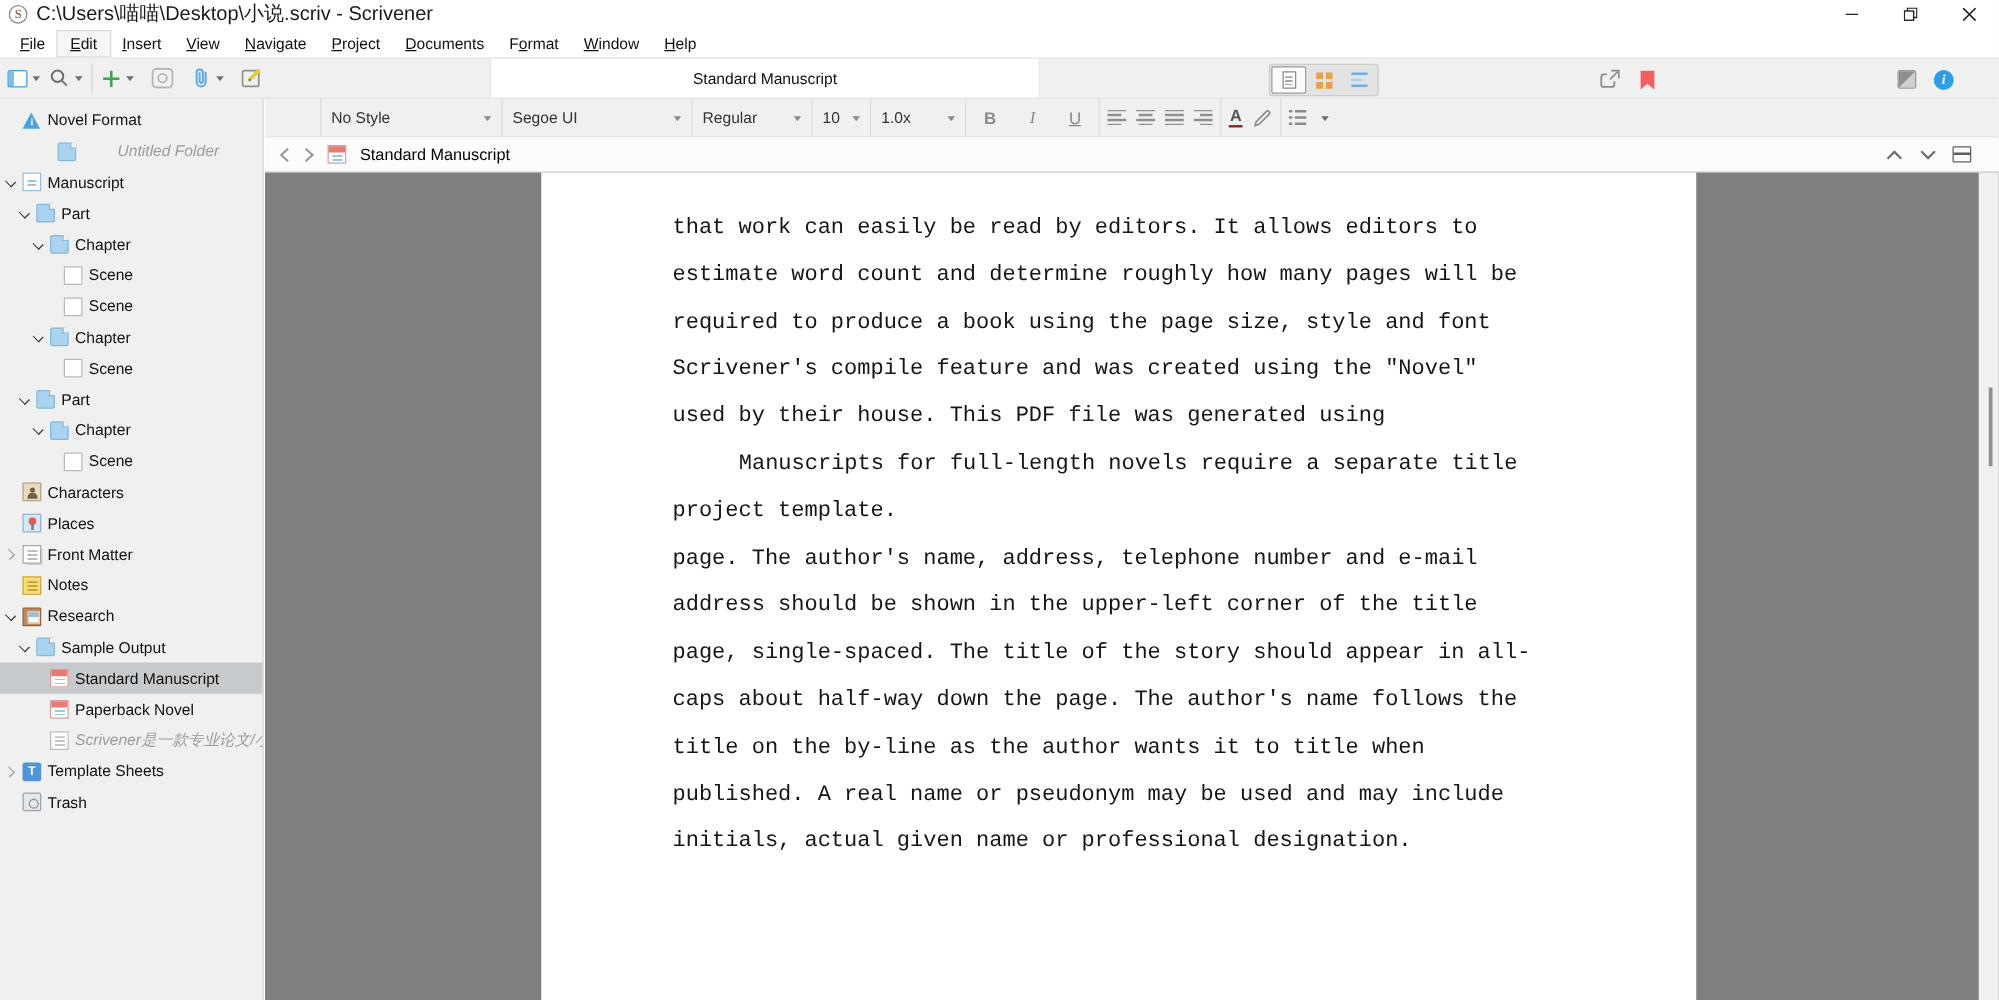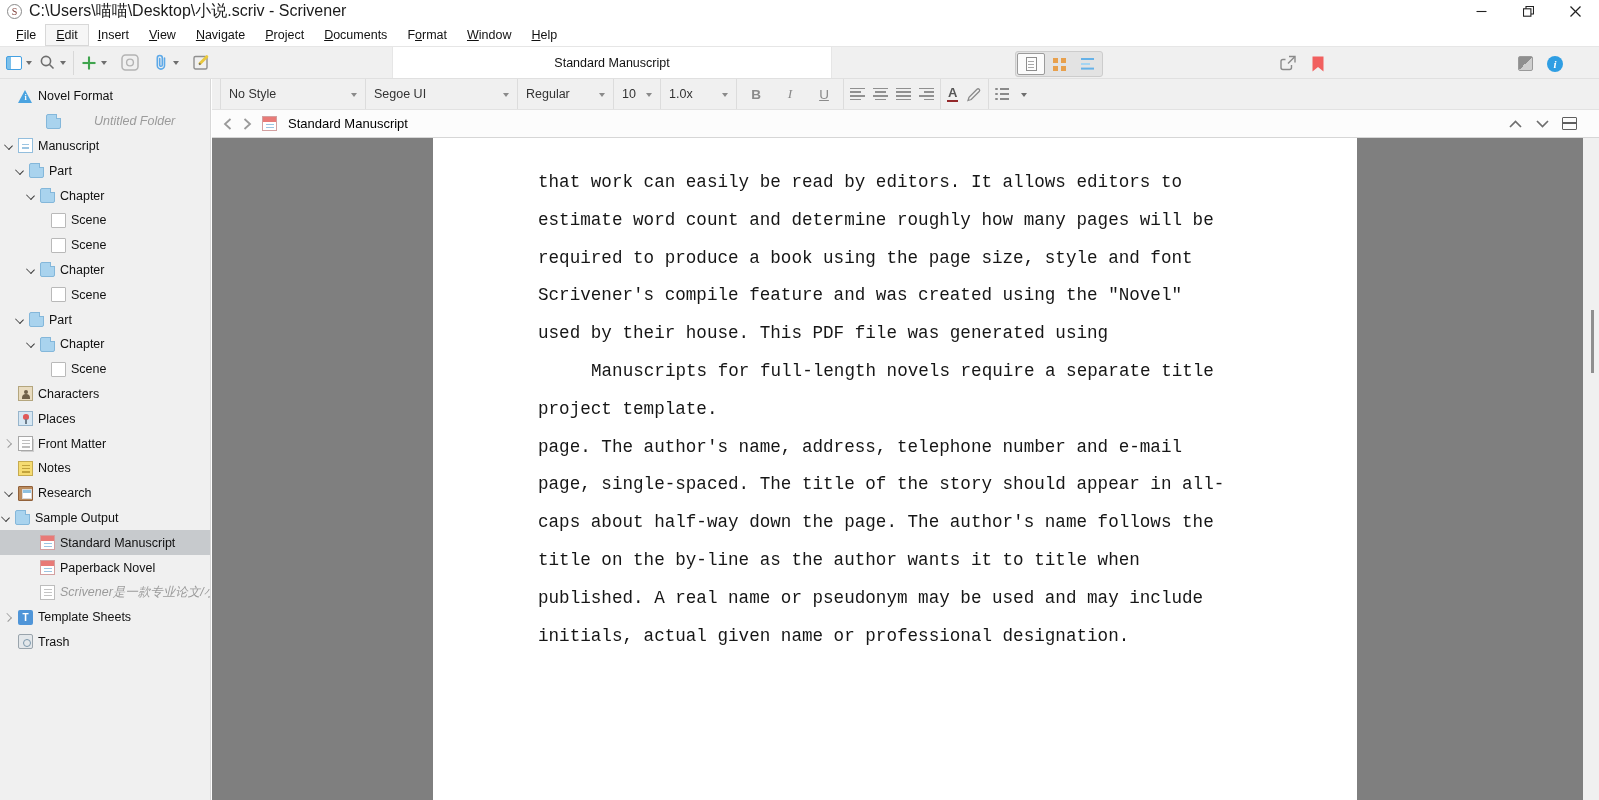--- a/index.html
+++ b/index.html
@@ -62,21 +62,21 @@
   .compose-mode { width:15px; height:15px; border-radius:2px; border:1px solid #9a9a9a;
                   background:linear-gradient(135deg,#8f8f8f 50%,#cfcfcf 50%); }
   .info-circle { width:16px; height:16px; border-radius:50%; background:#2f9ee3; color:#fff;
                  display:flex; align-items:center; justify-content:center;
                  font-family:"Liberation Serif", serif; font-style:italic; font-weight:bold;
                  font-size:11px; }
 
   
   .formatbar { position:absolute; left:212px; top:79px; right:0; height:31px;
                background:#f0f0f0; border-bottom:1px solid #e2e2e2;
-               display:flex; align-items:center; font-size:12.5px; color:#333; }
+               display:flex; align-items:center; font-size:12.5px; color:#333;padding-left:36px; }
   .fdrop { height:100%; display:flex; align-items:center; justify-content:space-between;
            padding:0 8px; border-right:1px solid #dcdcdc; }
   .fdrop:first-child { margin-left:8px; border-left:1px solid #dcdcdc; }
   .fdrop .caret { border-top-color:#8a8a8a; margin-left:8px; }
   .vsep { width:1px; align-self:stretch; background:#dcdcdc; }
   .fbtn { width:26px; text-align:center; color:#8a8a8a; font-size:13.5px; }
   .fbtn.b { font-weight:bold; }
   .fbtn.i { font-style:italic; font-family:"Liberation Serif", serif; }
   .fbtn.u { text-decoration:underline; }
   .fgroup { display:flex; align-items:center; padding:0 6px; gap:8px; height:100%; }
@@ -456,21 +456,21 @@
       <div class="srow" style="padding-left: 3px;">
         <span class="chev"></span>
         <span class="bicon i-notes"></span>
         <span class="slabel">Notes</span>
       </div>
       <div class="srow" style="padding-left: 3px;">
         <span class="chev down"></span>
         <span class="bicon i-research"></span>
         <span class="slabel">Research</span>
       </div>
-      <div class="srow" style=" text-align: right;">
+      <div class="srow" style="padding-left: 14px; text-align: right;">
         <span class="chev down"></span>
         <span class="bicon i-folder"></span>
         <span class="slabel">Sample Output</span>
       </div>
       <div class="srow sel" style="padding-left: 25px;">
         <span class="chev"></span>
         <span class="bicon i-pdf"></span>
         <span class="slabel">Standard Manuscript</span>
       </div>
       <div class="srow" style="padding-left: 25px;">
@@ -500,20 +500,21 @@
   <div class="page">
     <div class="doc-text">
         <div class="dline">that work can easily be read by editors. It allows editors to</div>
         <div class="dline">estimate word count and determine roughly how many pages will be</div>
         <div class="dline">required to produce a book using the page size, style and font</div>
         <div class="dline">Scrivener's compile feature and was created using the "Novel"</div>
         <div class="dline">used by their house. This PDF file was generated using</div>
         <div class="dline indent">Manuscripts for full-length novels require a separate title</div>
         <div class="dline">project template.</div>
         <div class="dline">page. The author's name, address, telephone number and e-mail</div>
+        <div class="dline">address should be shown in the upper-left corner of the title</div>
         <div class="dline">page, single-spaced. The title of the story should appear in all-</div>
         <div class="dline">caps about half-way down the page. The author's name follows the</div>
         <div class="dline">title on the by-line as the author wants it to title when</div>
         <div class="dline">published. A real name or pseudonym may be used and may include</div>
         <div class="dline">initials, actual given name or professional designation.</div>
       </div>
   </div>
   <div class="scrolltrack">
     <div class="scrollthumb"></div>
   </div>

